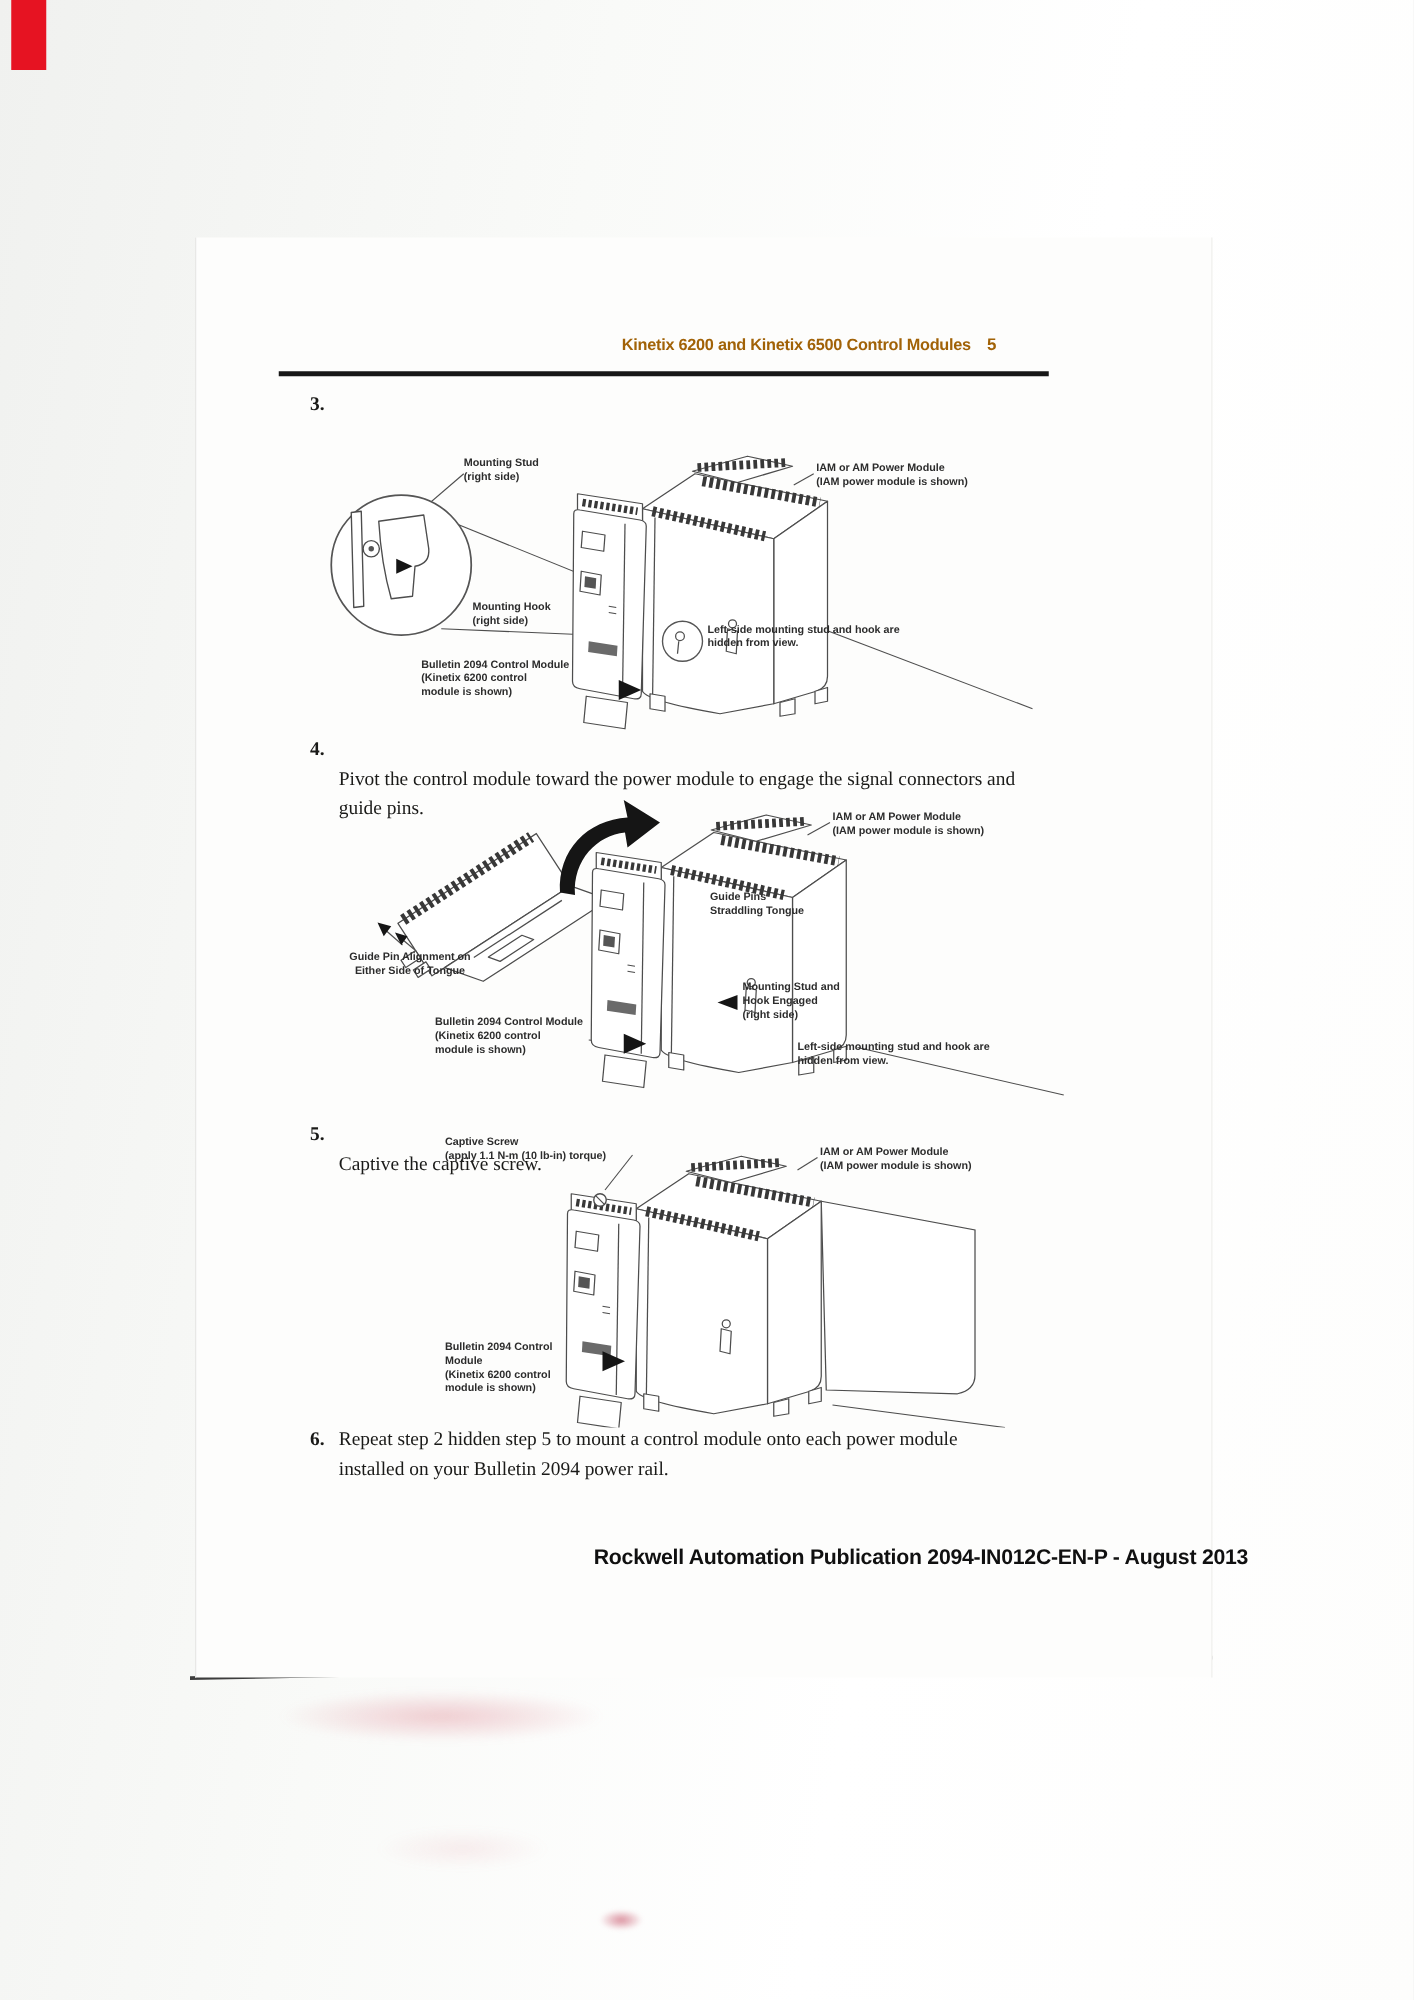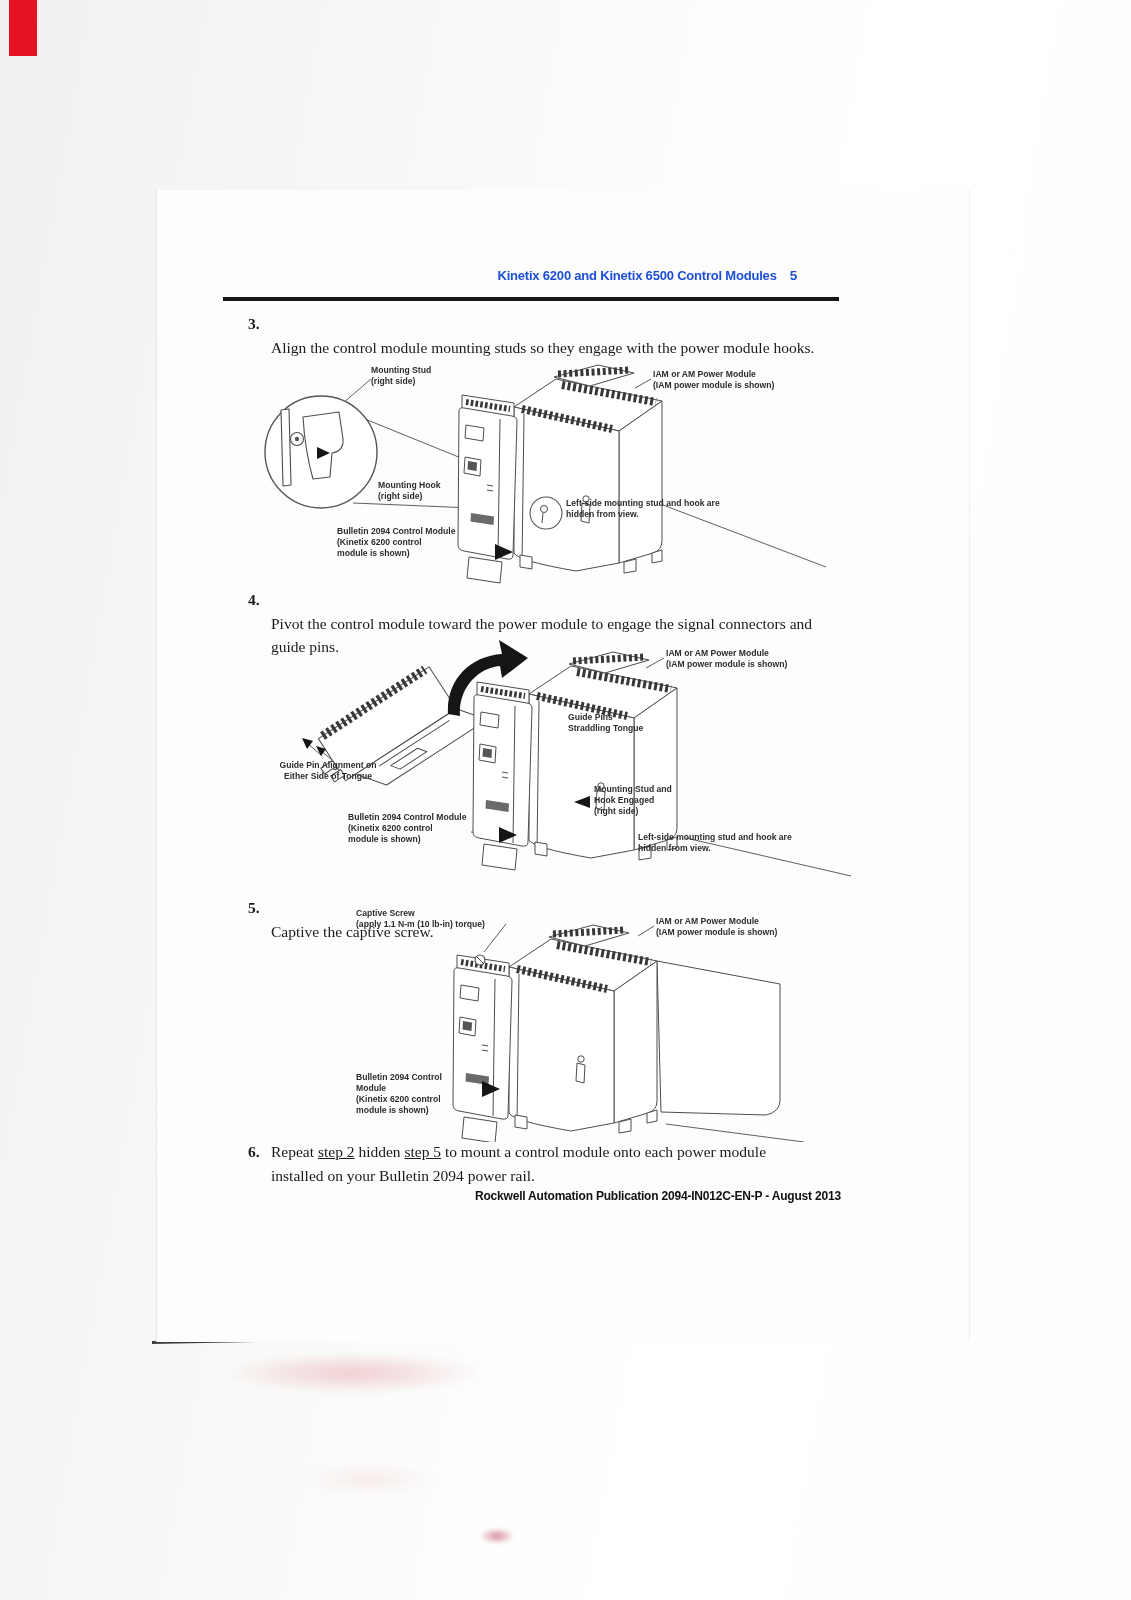--- a/index.html
+++ b/index.html
@@ -13,33 +13,33 @@
         transform:rotate(-1.15deg);transform-origin:left center;}
   .staple{position:absolute;width:2px;height:24px;background:#b8b8b5;}
   .smudge{position:absolute;border-radius:50%;filter:blur(3px);}
   .smudge1{left:222px;top:1352px;width:262px;height:42px;
         background:radial-gradient(ellipse at 50% 50%, rgba(214,100,115,.30), rgba(214,100,115,0) 70%);}
   .smudge2{left:480px;top:1528px;width:34px;height:16px;filter:blur(1.5px);
         background:radial-gradient(ellipse, rgba(190,55,80,.55), rgba(190,55,80,0) 72%);}
   .smudge3{left:300px;top:1462px;width:140px;height:34px;
         background:radial-gradient(ellipse, rgba(214,100,115,.10), rgba(214,100,115,0) 70%);}
   .header{position:absolute;top:78px;right:172px;display:flex;gap:13px;align-items:baseline;
-        font-weight:bold;font-size:13px;color:#1d4ed8;letter-spacing:-0.2px;white-space:nowrap;justify-content:center;}
+        font-weight:bold;font-size:13px;color:#a16207;letter-spacing:-0.2px;white-space:nowrap;justify-content:center;}
   .header .pn{font-size:13.5px;}
   .rule{position:absolute;left:66px;top:107px;width:616px;height:4px;background:#171717;}
   .step{position:absolute;font:15.5px/23.5px "Liberation Serif",serif;color:#1a1a18;
         padding-left:23px;white-space:pre-line;}
   .step .num{position:absolute;left:0;top:0;font-weight:bold;white-space:normal;}
-  .xref{text-decoration:underline;cursor:pointer;}
+  .xref{cursor:pointer;}
   .diagram{position:absolute;}
   .diagram>svg{position:absolute;left:0;top:0;}
   .callout{position:absolute;font-size:8.6px;line-height:11px;color:#2c2c2c;white-space:pre-line;font-weight:bold;}
   .ra{text-align:left;}
   .ca{text-align:center;}
-  .footer{position:absolute;left:318px;top:999px;font-weight:bold;font-size:12px;color:#101010;
+  .footer{position:absolute;left:318px;top:1046px;font-weight:bold;font-size:17px;color:#101010;
         letter-spacing:-0.2px;white-space:nowrap;}
   .squiggle{position:absolute;left:148px;top:452px;}
 </style>
 </head>
 <body>
 
 <div class="scan">
 
   <svg width="0" height="0" style="position:absolute">
     <defs>
@@ -94,21 +94,21 @@
 
   <div class="page">
 
     <div class="header">
       <span>Kinetix 6200 and Kinetix 6500 Control Modules</span>
       <span class="pn">5</span>
     </div>
     <div class="rule"></div>
 
     <div class="step" style="left:91px;top:122px;width:620px;">
-      <span class="num">3.</span><span>Align the control module mounting studs so they engage with the power module hooks.</span>
+      <span class="num">3.</span>
     </div>
 
     <div class="diagram" style="left:94px;top:165px;width:580px;height:232px;">
       <svg width="580" height="232" viewBox="0 0 580 232">
         <g stroke="#4d4d4d" stroke-width="0.9" fill="none">
           <line x1="114" y1="64" x2="316" y2="146"></line>
           <line x1="102" y1="148" x2="316" y2="157"></line>
           <line x1="120" y1="24" x2="56" y2="79"></line>
           <line x1="125" y1="103" x2="84" y2="97"></line>
           <line x1="210" y1="194" x2="246" y2="197"></line>

